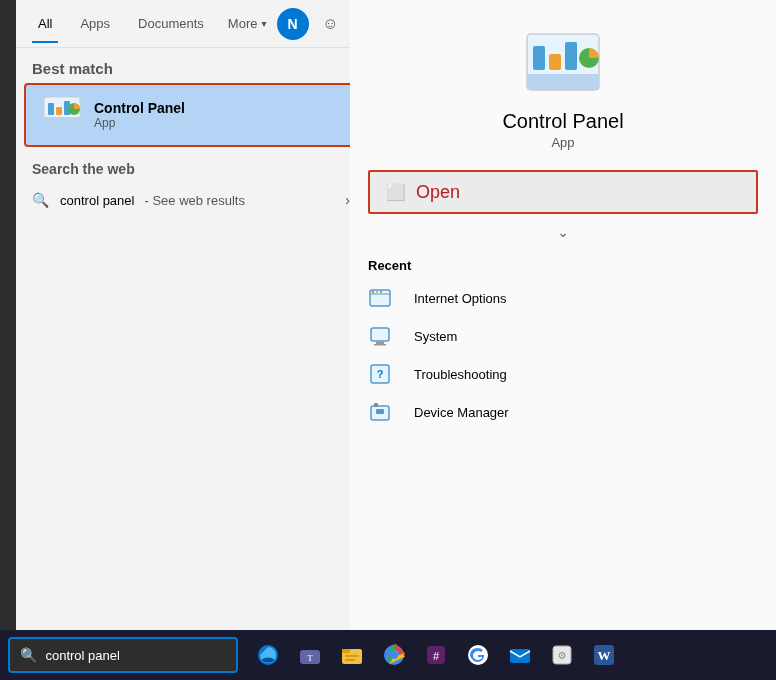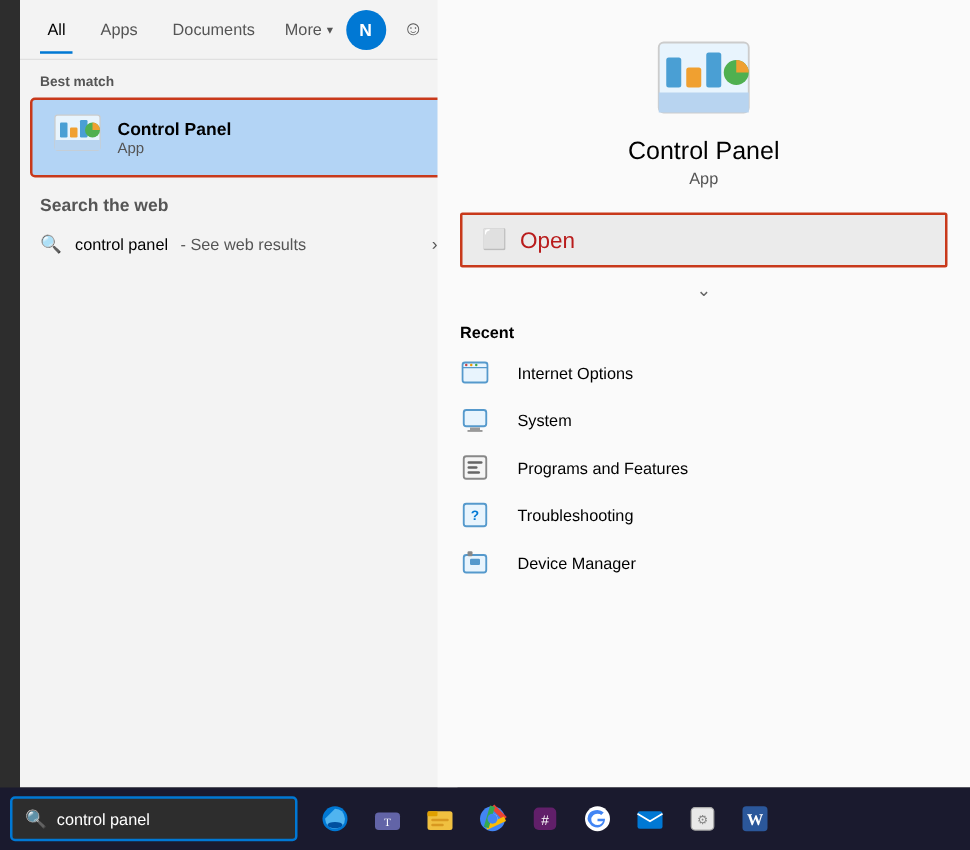--- a/index.html
+++ b/index.html
@@ -88,21 +88,21 @@
       align-items: center;
       justify-content: center;
       color: #555;
       font-size: 16px;
       cursor: pointer;
       border-radius: 4px;
     }
 
     
     .section-label {
-      font-size: 11px;
+      font-size: 15px;
       font-weight: 600;
       color: #555;
       padding: 12px 16px 6px 16px;
       text-transform: none;
     }
 
     .best-match-item {
       display: flex;
       align-items: center;
       padding: 10px 16px;
@@ -396,31 +396,20 @@
       <div class="recent-item-icon">
         <svg width="22" height="22" viewBox="0 0 22 22">
           <rect x="2" y="3" width="18" height="13" rx="2" fill="#e8f4fd" stroke="#5599cc" stroke-width="1.5"></rect>
           <rect x="7" y="17" width="8" height="2" fill="#999"></rect>
           <rect x="5" y="19" width="12" height="1.5" fill="#999"></rect>
         </svg>
       </div>
       <span class="recent-item-label">System</span>
     </div>
 
-    <div class="recent-item">
-      <div class="recent-item-icon">
-        <svg width="22" height="22" viewBox="0 0 22 22">
-          <rect x="2" y="2" width="18" height="18" rx="2" fill="#f5f5f5" stroke="#888" stroke-width="1.5"></rect>
-          <rect x="5" y="6" width="12" height="2" rx="1" fill="#666"></rect>
-          <rect x="5" y="10" width="8" height="2" rx="1" fill="#666"></rect>
-          <rect x="5" y="14" width="10" height="2" rx="1" fill="#666"></rect>
-        </svg>
-      </div>
-      <span class="recent-item-label">Programs and Features</span>
-    </div>
 
     <div class="recent-item">
       <div class="recent-item-icon">
         <svg width="22" height="22" viewBox="0 0 22 22">
           <rect x="2" y="2" width="18" height="18" rx="2" fill="#e8f4fd" stroke="#5599cc" stroke-width="1.5"></rect>
           <text x="11" y="15" text-anchor="middle" font-size="11" fill="#0078d4" font-weight="bold">?</text>
         </svg>
       </div>
       <span class="recent-item-label">Troubleshooting</span>
     </div>

